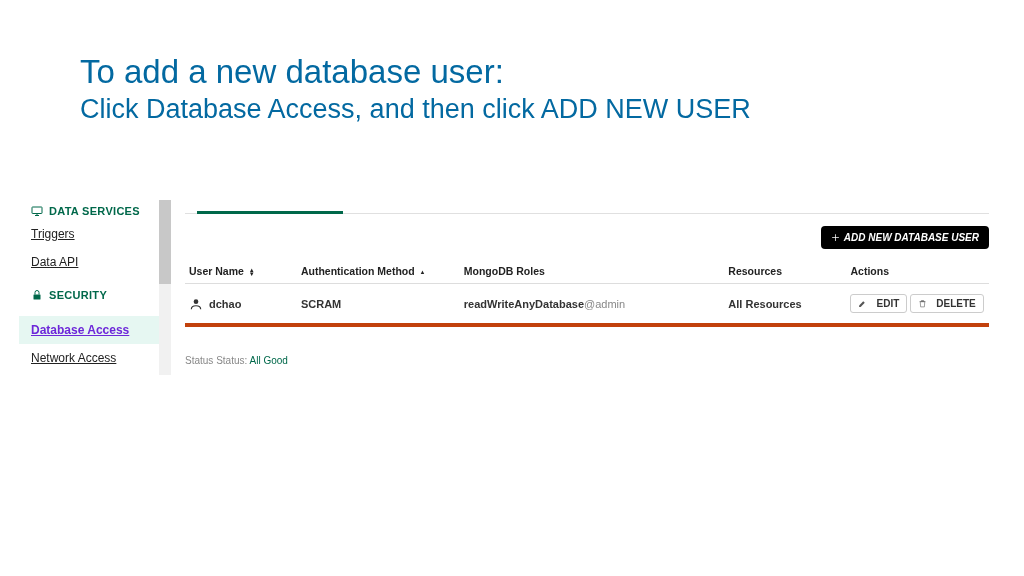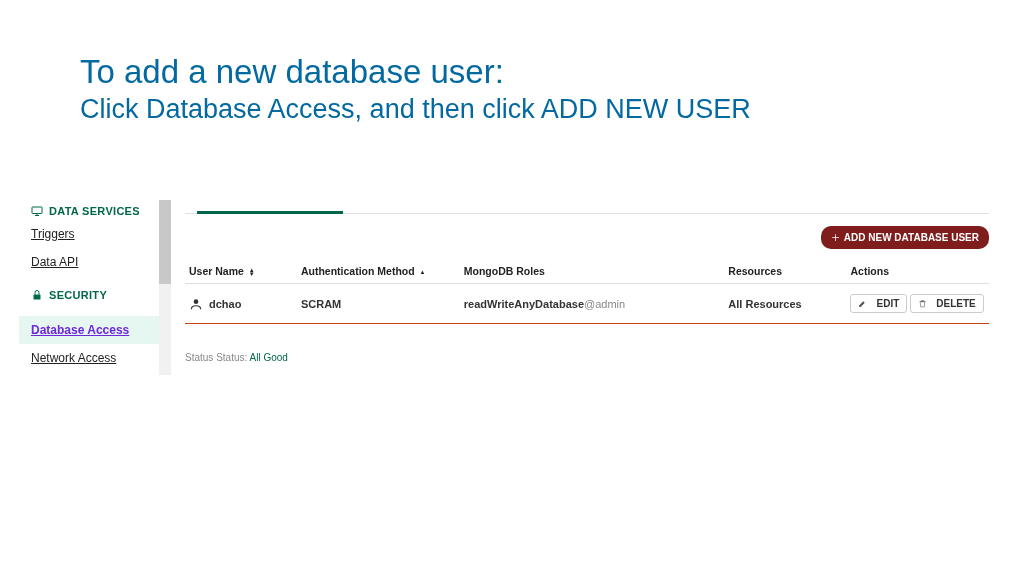--- a/index.html
+++ b/index.html
@@ -18,26 +18,26 @@
   .sidebar-section svg { width: 12px; height: 12px; fill: #00684A; }
   .sidebar-item { padding: 7px 12px; font-size: 12px; color: #222; cursor: pointer; text-decoration: underline; }
   .sidebar-item.active { background: #e6f7f2; color: #6d28d9; font-weight: 700; margin-top: 12px; }
   
   .main { flex: 1; background: #fff; padding: 0 14px; font-size: 11px; color: #333; position: relative; }
   .tabs-row { display: flex; gap: 30px; border-bottom: 1px solid #e0e0e0; height: 14px; align-items: flex-end; color: #bbb; font-size: 10px; font-weight: 600; }
   .tab { position: relative; padding-bottom: 4px; }
   .tab.active::after { content: ""; position: absolute; left: -6px; right: -50px; bottom: -1px; height: 3px; background: #00684A; }
   
   .add-user-row { display: flex; justify-content: flex-end; margin: 12px 0 10px; }
-  .add-user-btn { background: #7f1d1d; color: #fff; border: none; border-radius: 10px; padding: 6px 10px; font-size: 10px; font-weight: 700; display: flex; align-items: center; gap: 4px; cursor: pointer; }
+  .add-user-btn { background: #000000; color: #fff; border: none; border-radius: 4px; padding: 6px 10px; font-size: 10px; font-weight: 700; display: flex; align-items: center; gap: 4px; cursor: pointer; font-style: italic; }
   
   .table { width: 100%; border-collapse: collapse; }
   .table th { text-align: left; font-size: 10.5px; font-weight: 700; color: #222; padding: 6px 4px; border-bottom: 1px solid #ddd; }
   .table th .sort { display: inline-flex; flex-direction: column; line-height: 4px; font-size: 6px; margin-left: 2px; vertical-align: middle; }
-  .table td { padding: 10px 4px; border-bottom: 1px solid #c2410c; font-size: 11px; vertical-align: middle; }
+  .table td { padding: 10px 4px; border-bottom: 4px solid #c2410c; font-size: 11px; vertical-align: middle; }
   .user-cell { display: flex; align-items: center; gap: 6px; font-weight: 700; }
   .user-cell svg { width: 14px; height: 14px; fill: #333; }
   .auth-method { font-weight: 700; }
   .roles strong { font-weight: 700; }
   .roles .admin { color: #888; }
   .resources { font-weight: 700; }
   .action-btn { border: 1px solid #ccc; background: #fff; border-radius: 3px; padding: 3px 7px; font-size: 10px; font-weight: 600; color: #333; display: inline-flex; align-items: center; gap: 9px; cursor: pointer; }
   .action-btn svg { width: 9px; height: 9px; fill: #555; }
   
   .status-row { margin-top: 28px; font-size: 10px; color: #888; }

